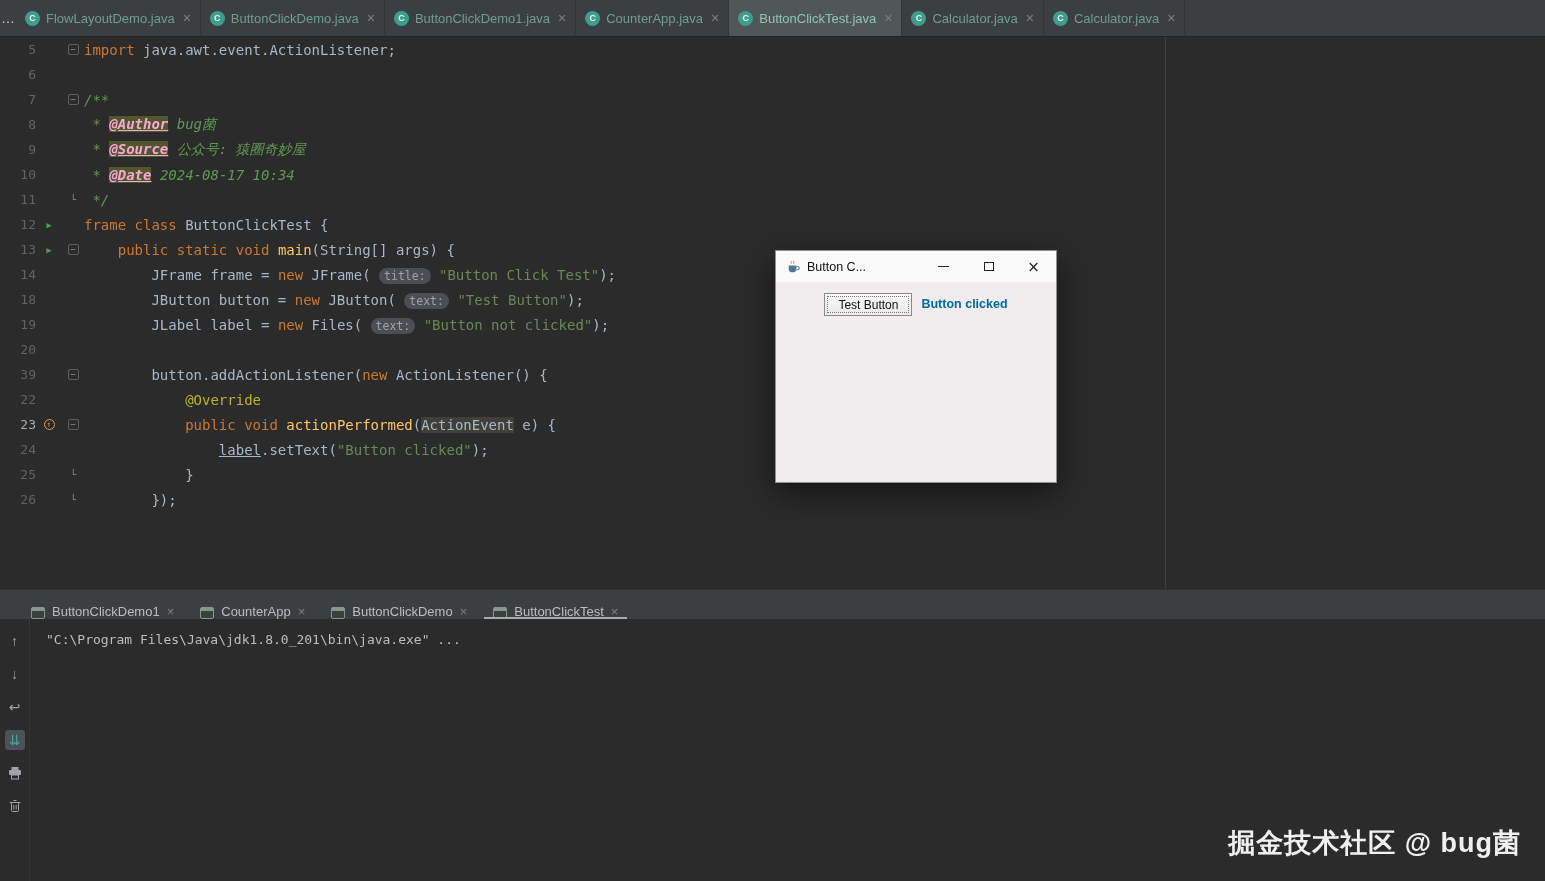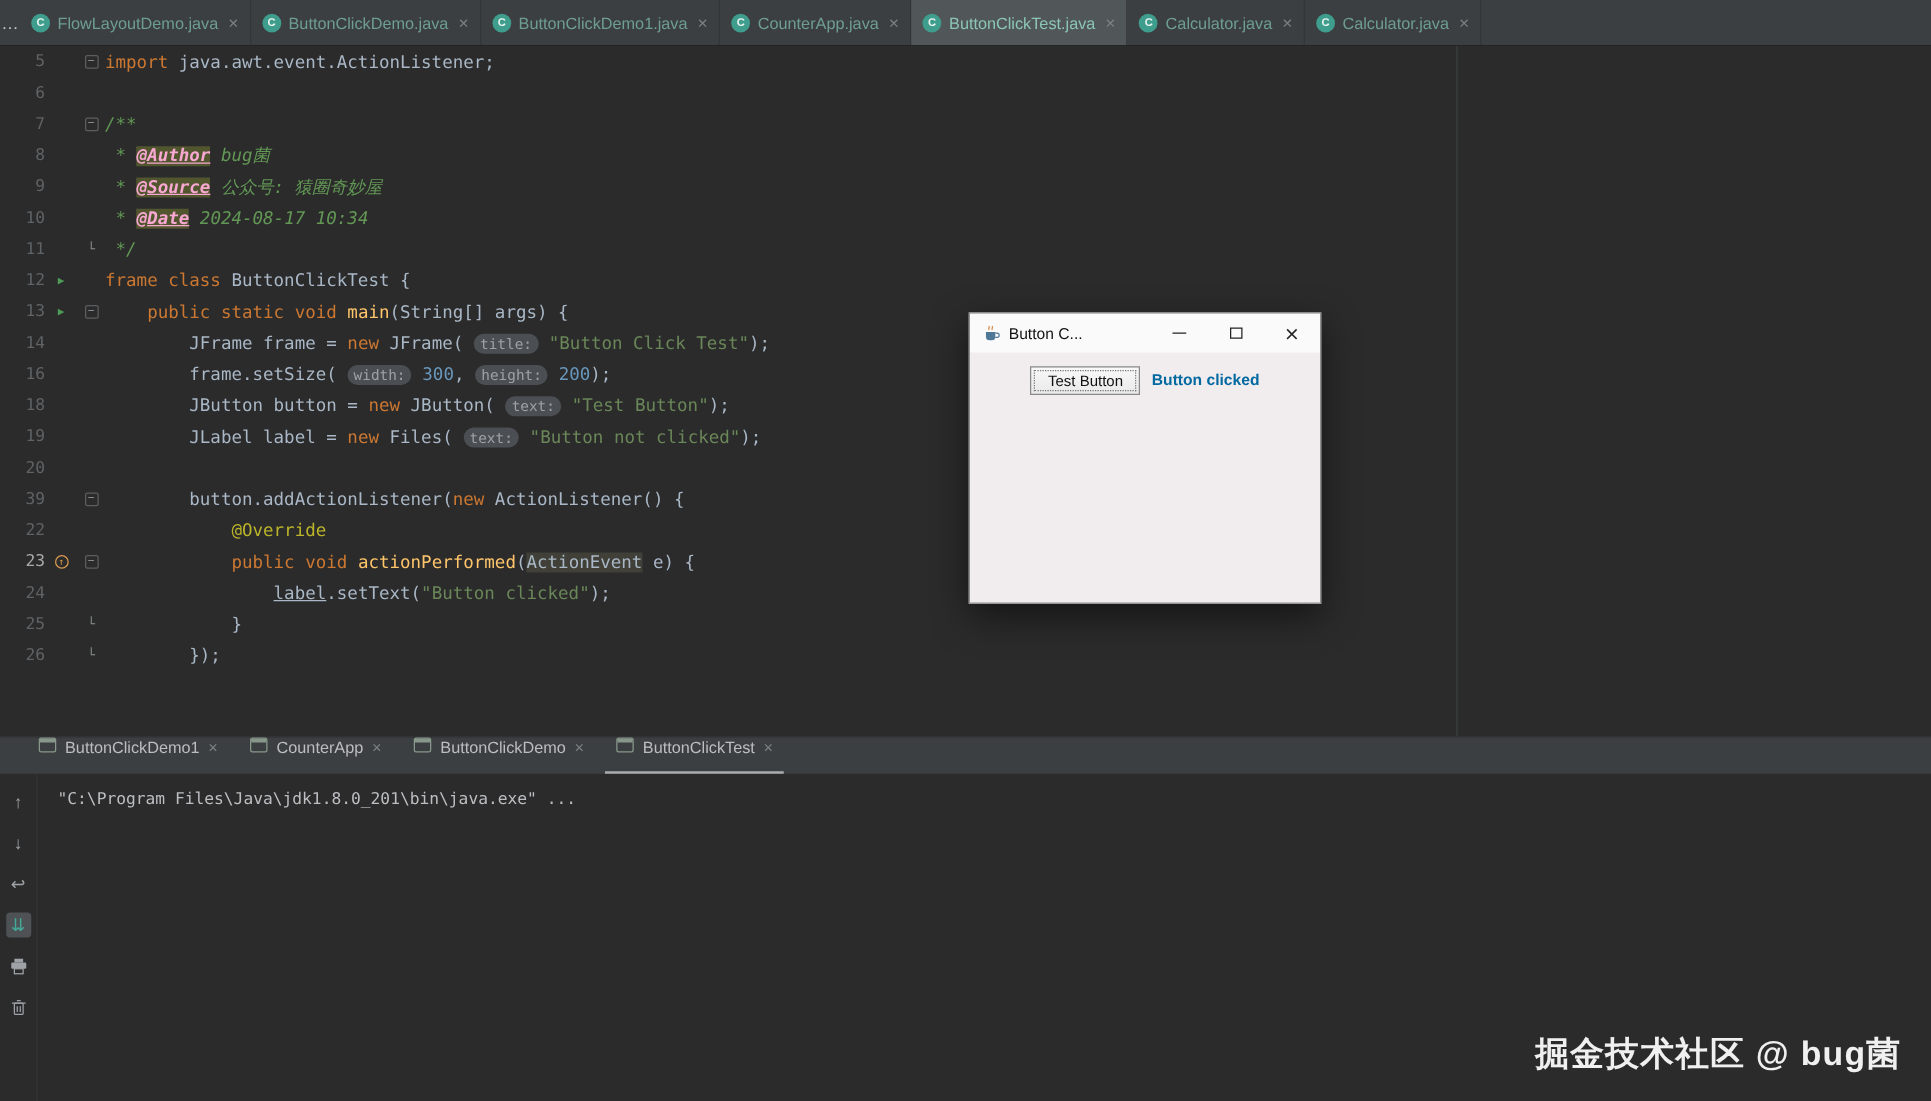--- a/index.html
+++ b/index.html
@@ -42,21 +42,21 @@
   .tk-dt { color:#f9a8d4; background:#51562e; font-style:italic; font-weight:bold; text-decoration:underline; }
   .tk-h { background:#4b4e52; color:#9da2a8; border-radius:8px; padding:1px 5px; font-size:11.5px; }
   .tk-f { color:#9876aa; font-style:italic; }
   .tk-m { color:#ffc66b; }
   .tk-a { color:#bbb529; }
   .tk-u { color:#a9b7c6; text-decoration:underline; }
   .tk-e { color:#a9b7c6; background:rgba(120,120,90,.28); }
 
   
   .runbar { height:30px; min-height:30px; background:#3c3f41; border-top:1px solid #2f3133; display:flex; align-items:stretch; padding-left:18px; }
-  .rtab { display:flex; align-items:flex-start; gap:7px; padding:0 13px; font-size:13px; color:#bbbdbf; cursor:pointer; position:relative; white-space:nowrap; }
+  .rtab { display:flex; align-items:flex-end; gap:7px; padding:0 13px; font-size:13px; color:#bbbdbf; cursor:pointer; position:relative; white-space:nowrap; }
   .rtab.active::after { content:""; position:absolute; left:4px; right:4px; bottom:0; height:2px; background:#a9adb0; }
   .runicon { width:14px; height:12px; min-width:14px; border:1px solid #87988b; border-radius:2px; position:relative; }
   .runicon::before { content:""; position:absolute; left:0; right:0; top:0; height:3px; background:#87988b; }
   .rtab-close { color:#7d8184; font-size:13px; }
 
   
   .console { flex:1; display:flex; }
   .ctoolbar { width:30px; min-width:30px; border-right:1px solid #323436; display:flex; flex-direction:column; align-items:center; padding-top:12px; gap:13px; }
   .cicon { width:20px; height:20px; display:flex; align-items:center; justify-content:center; color:#9fa3a7; font-size:14px; cursor:pointer; border-radius:3px; }
   .cicon.selected { background:#4e5254; color:#43a99a; }
@@ -184,26 +184,20 @@
         <div class="gfold">
           <div class="foldbox">−</div>
         </div>
         <div class="codeln"><span class="tk-p">    </span><span class="tk-k">public static void</span><span class="tk-p"> </span><span class="tk-m">main</span><span class="tk-p">(String[] args) {</span></div>
       </div>
       <div class="line">
         <div class="gnum">14</div>
         <div class="gicon"></div>
         <div class="gfold"></div>
         <div class="codeln"><span class="tk-p">        JFrame frame = </span><span class="tk-k">new</span><span class="tk-p"> JFrame( </span><span class="tk-h">title:</span><span class="tk-p"> </span><span class="tk-s">"Button Click Test"</span><span class="tk-p">);</span></div>
-      </div>
-      <div class="line">
-        <div class="gnum">16</div>
-        <div class="gicon"></div>
-        <div class="gfold"></div>
-        <div class="codeln"><span class="tk-p">        frame.setSize( </span><span class="tk-h">width:</span><span class="tk-p"> </span><span class="tk-n">300</span><span class="tk-p">, </span><span class="tk-h">height:</span><span class="tk-p"> </span><span class="tk-n">200</span><span class="tk-p">);</span></div>
       </div>
       <div class="line">
         <div class="gnum">18</div>
         <div class="gicon"></div>
         <div class="gfold"></div>
         <div class="codeln"><span class="tk-p">        JButton button = </span><span class="tk-k">new</span><span class="tk-p"> JButton( </span><span class="tk-h">text:</span><span class="tk-p"> </span><span class="tk-s">"Test Button"</span><span class="tk-p">);</span></div>
       </div>
       <div class="line">
         <div class="gnum">19</div>
         <div class="gicon"></div>

